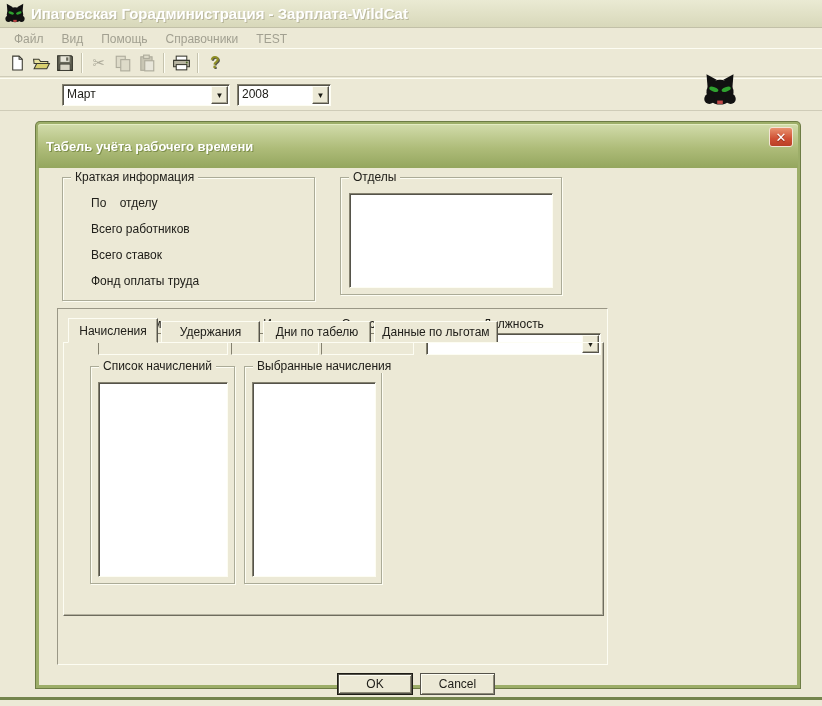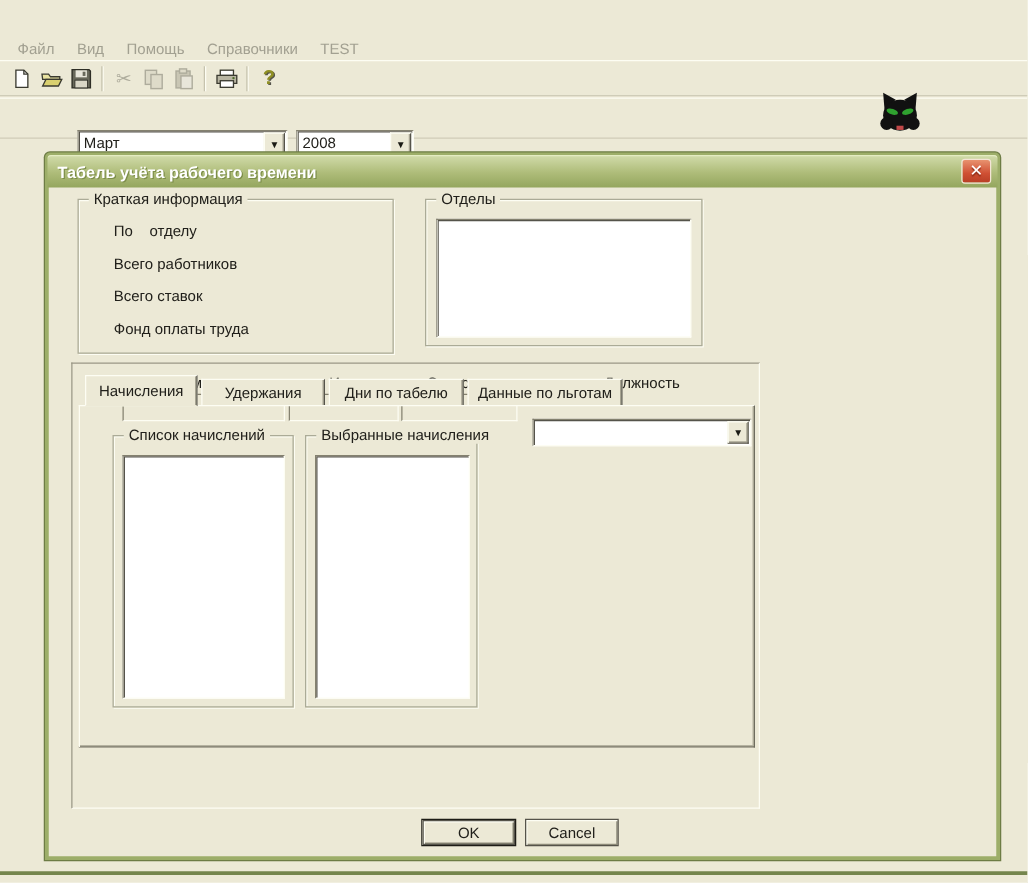--- a/index.html
+++ b/index.html
@@ -21,38 +21,38 @@
   .tsep { width:2px; height:20px; margin:0 4px; border-left:1px solid #c6c3ae; border-right:1px solid #fdfdf3; }
   .glyph-cut { color:#aeac9c; font-size:15px; }
   .glyph-help { color:#8f8f23; font-size:16px; font-weight:bold; text-shadow:1px 1px 0 #55544a; }
   .toolbar2 { position:absolute; left:0; top:78px; width:822px; height:33px; background:#ece9d6;
     border-top:1px solid #fdfdf3; border-bottom:1px solid #cfccb8; }
 
   
   .sunken-white { background:#fff; border:1px solid; border-color:#84816f #fdfdf3 #fdfdf3 #84816f;
     box-shadow:inset 1px 1px 0 #55534a; }
   .field-flat { background:#ece9d6; border:1px solid; border-color:#9a9786 #c9c6b2 #c9c6b2 #9a9786; }
-  .combo { position:absolute;margin-top:20px; } 
+  .combo { position:absolute; } 
   .combo .box { position:absolute; inset:0; background:#fff; border:1px solid; border-color:#84816f #fdfdf3 #fdfdf3 #84816f; box-shadow:inset 1px 1px 0 #55534a; }
   .combo .val { position:absolute; left:5px; top:3px; }
   .combo .drop { position:absolute; right:2px; top:2px; bottom:2px; width:17px; background:#ece9d6;
     border:1px solid; border-color:#fdfdf3 #55534a #55534a #fdfdf3; box-shadow:inset -1px -1px 0 #a7a492;
     display:flex; align-items:center; justify-content:center; font-size:8px; color:#1a1a14; }
   .group { position:absolute; border:1px solid #abab97; box-shadow:1px 1px 0 #fdfdf3, inset 1px 1px 0 #fdfdf3; }
   .legend { position:absolute; top:-8px; left:8px; background:#ece9d6; padding:0 4px; white-space:nowrap; }
   .listbox { position:absolute; }
   .lbl { position:absolute; white-space:pre; }
   .inp { position:absolute; background:#fff; border:1px solid; border-color:#84816f #fdfdf3 #fdfdf3 #84816f;
     box-shadow:inset 1px 1px 0 #55534a; font:inherit; padding:2px 4px; outline:none; }
 
   
   .dialog { position:absolute; left:36px; top:122px; width:764px; height:566px;
     background:#ece9d6; border:3px solid #9dae69; border-radius:4px 4px 0 0;
     box-shadow:0 0 0 1px #6d7c45; }
-  .dlg-titlebar { position:relative; height:26px; margin:-1px -1px 0 -1px;
+  .dlg-titlebar { position:relative; height:44px; margin:-1px -1px 0 -1px;
     background:linear-gradient(#d2dcab,#aebc79 55%,#94a65e); border-radius:3px 3px 0 0;
     display:flex; align-items:center; padding-left:8px;
     box-shadow:inset 0 1px 0 #e4ecc2; }
   .dlg-title { font-size:13px; font-weight:bold; color:#fff; text-shadow:1px 1px 0 #7d8e4a; }
   .dlg-close { position:absolute; right:5px; top:3px; width:24px; height:20px;
     background:linear-gradient(#e8926f,#cf4f33 60%,#b93f26); border:1px solid #f3e4d5; border-radius:3px;
     color:#fff; font-weight:bold; font-size:13px; display:flex; align-items:center; justify-content:center;
     text-shadow:0 1px 1px #8c2c18; }
   .dlg-client { position:relative; width:100%; height:537px; }
 
@@ -70,20 +70,33 @@
     border:1px solid #55534a; box-shadow:inset 1px 1px 0 #fdfdf3, inset -1px -1px 0 #8d8a78; }
   .btn.default { border:1px solid #1d1c16; box-shadow:inset 0 0 0 1px #55534a, inset 2px 2px 0 #fdfdf3, inset -2px -2px 0 #8d8a78; }
 
   .bottom-line { position:absolute; left:0; top:697px; width:822px; height:3px; background:#74854d; }
 </style>
 </head>
 <body>
 
 <div id="app">
 
+  <div class="titlebar">
+    <svg width="22" height="22" viewBox="0 0 32 32">
+      <polygon points="4,1 13,6 5,13" fill="#111"></polygon>
+        <polygon points="28,1 19,6 27,13" fill="#111"></polygon>
+      <ellipse cx="16" cy="17" rx="12" ry="11" fill="#111"></ellipse>
+      <circle cx="6.5" cy="23" r="4.5" fill="#111"></circle>
+        <circle cx="25.5" cy="23" r="4.5" fill="#111"></circle>
+      <ellipse cx="10.5" cy="14.5" rx="4.2" ry="2" fill="#2fa12f" transform="rotate(18 10.5 14.5)"></ellipse>
+      <ellipse cx="21.5" cy="14.5" rx="4.2" ry="2" fill="#2fa12f" transform="rotate(-18 21.5 14.5)"></ellipse>
+      <rect x="13.5" y="24.5" width="5" height="3" fill="#c04848"></rect>
+    </svg>
+    <span class="title">Ипатовская Горадминистрация - Зарплата-WildCat</span>
+  </div>
 
   <div class="menubar">
     <span class="menu-item">Файл</span>
     <span class="menu-item">Вид</span>
     <span class="menu-item">Помощь</span>
     <span class="menu-item">Справочники</span>
     <span class="menu-item">TEST</span>
   </div>
 
   <div class="toolbar">

